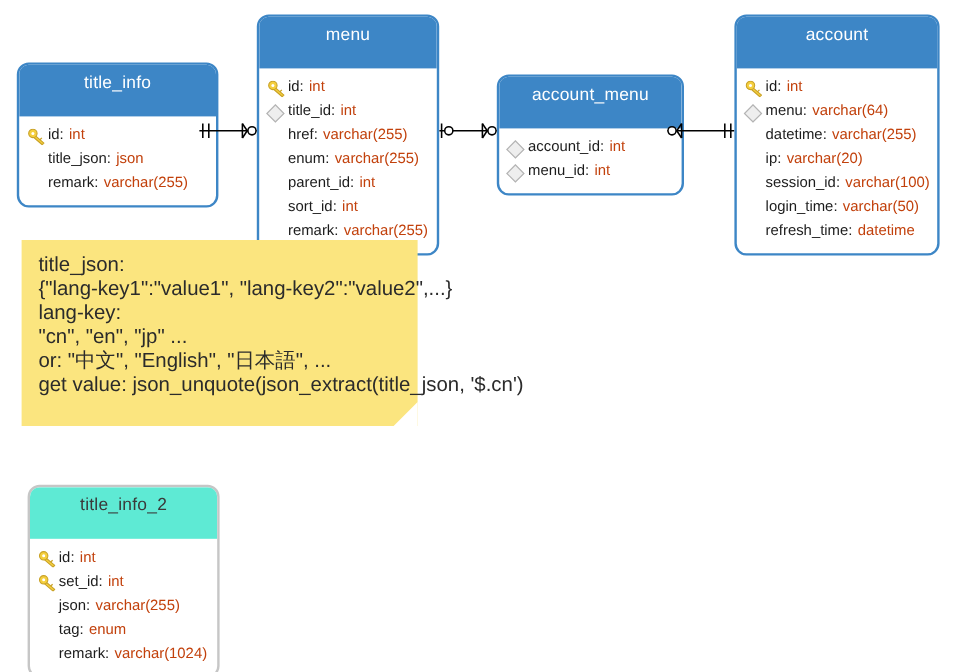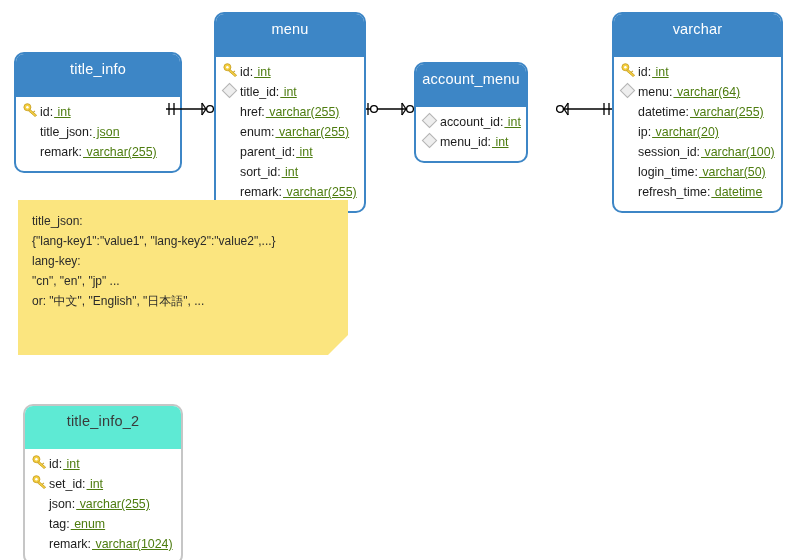--- a/index.html
+++ b/index.html
@@ -47,41 +47,40 @@
   }
   .entity.gray .entity-header {
     background: #5eead4;
     color: #3a3a3a;
   }
   .entity-body {
     padding: 5px 0 9px 0;
   }
   .field {
     display: flex;
-    align-items: flex-start;
+    align-items: flex-end;
     height: 20px;
     padding: 0 8px 0 7px;
     white-space: nowrap;
     font-size: 12.4px;
     line-height: 20px;
   }
   .field-marker {
     width: 17px;
     min-width: 17px;
     height: 16px;
     position: relative;
     display: inline-block;
   }
   .field-name {
     color: #1c1c1c;
   }
   .field-type {
-    color: #4d7c0f;
+    color: #c2410c;
     margin-left: 1px;
-    text-decoration: underline;
   }
   .colon {
     color: #1c1c1c;
   }
 
   
   .icon-key {
     position: absolute;
     left: 0;
     top: 1px;
@@ -98,21 +97,21 @@
     background: #eeeeee;
     border: 1px solid #b4b4b4;
     transform: rotate(45deg);
   }
 
   
   .note {
     position: absolute;
     box-sizing: border-box;
     background: #fbe57f;
-    font-size: 12px;
+    font-size: 17px;
     color: #2b2b2b;
     padding: 11px 14px;
   }
   .note-line {
     line-height: 20px;
     white-space: nowrap;
   }
   .note-fold {
     position: absolute;
     right: 0;
@@ -217,21 +216,21 @@
           <span class="field-type">&nbsp;int</span>
         </div>
         <div class="field">
           <span class="field-marker"></span>
           <span class="field-name">remark</span>
           <span class="colon">:</span>
           <span class="field-type">&nbsp;varchar(255)</span>
         </div>
       </div>
     </div>
-    <div class="entity" style="left: 414px; top: 62px; width: 114px;">
+    <div class="entity" style="left: 414px; top: 62px; width: 156px;">
       <div class="entity-header">account_menu</div>
       <div class="entity-body">
         <div class="field">
           <span class="field-marker">
             <span class="icon-diamond"></span>
           </span>
           <span class="field-name">account_id</span>
           <span class="colon">:</span>
           <span class="field-type">&nbsp;int</span>
         </div>
@@ -239,21 +238,21 @@
           <span class="field-marker">
             <span class="icon-diamond"></span>
           </span>
           <span class="field-name">menu_id</span>
           <span class="colon">:</span>
           <span class="field-type">&nbsp;int</span>
         </div>
       </div>
     </div>
     <div class="entity" style="left: 612px; top: 12px; width: 171px;">
-      <div class="entity-header">varchar</div>
+      <div class="entity-header">account</div>
       <div class="entity-body">
         <div class="field">
           <span class="field-marker">
             <span class="icon-key"><svg viewBox="0 0 16 14" width="16" height="14">
                 <g>
                   <path d="M6.6 6.2 L13.6 12.2 L12.2 13.6 L5.2 7.6 Z" fill="#f5cf3e" stroke="#c9a227" stroke-width=".9" stroke-linejoin="round"></path>
                   <path d="M10.2 9.4 L11.9 7.9" stroke="#c9a227" stroke-width="1.1"></path>
                   <circle cx="4.4" cy="4.2" r="3.5" fill="#f5cf3e" stroke="#c9a227" stroke-width=".9"></circle>
                   <circle cx="4.4" cy="4.2" r="1.25" fill="#ffffff"></circle>
                 </g>
@@ -382,15 +381,16 @@
       <line stroke="#000" stroke-width="1.3" fill="none" x1="12" y1="6" x2="12" y2="18"></line>
       <line stroke="#000" stroke-width="1.3" fill="none" x1="53" y1="6" x2="53" y2="18"></line>
       <line stroke="#000" stroke-width="1.3" fill="none" x1="48" y1="6" x2="48" y2="18"></line>
     </svg>
     <div class="note" style="left: 18px; top: 200px; width: 330px; height: 155px;">
       <div class="note-line">title_json:</div>
       <div class="note-line">{"lang-key1":"value1", "lang-key2":"value2",...}</div>
       <div class="note-line">lang-key:</div>
       <div class="note-line">"cn", "en", "jp" ...</div>
       <div class="note-line">or: "中文", "English", "日本語", ...</div>
+      <div class="note-line">get value: json_unquote(json_extract(title_json, '$.cn')</div>
       <div class="note-fold"></div>
     </div>
   </div>
 
 </body></html>

